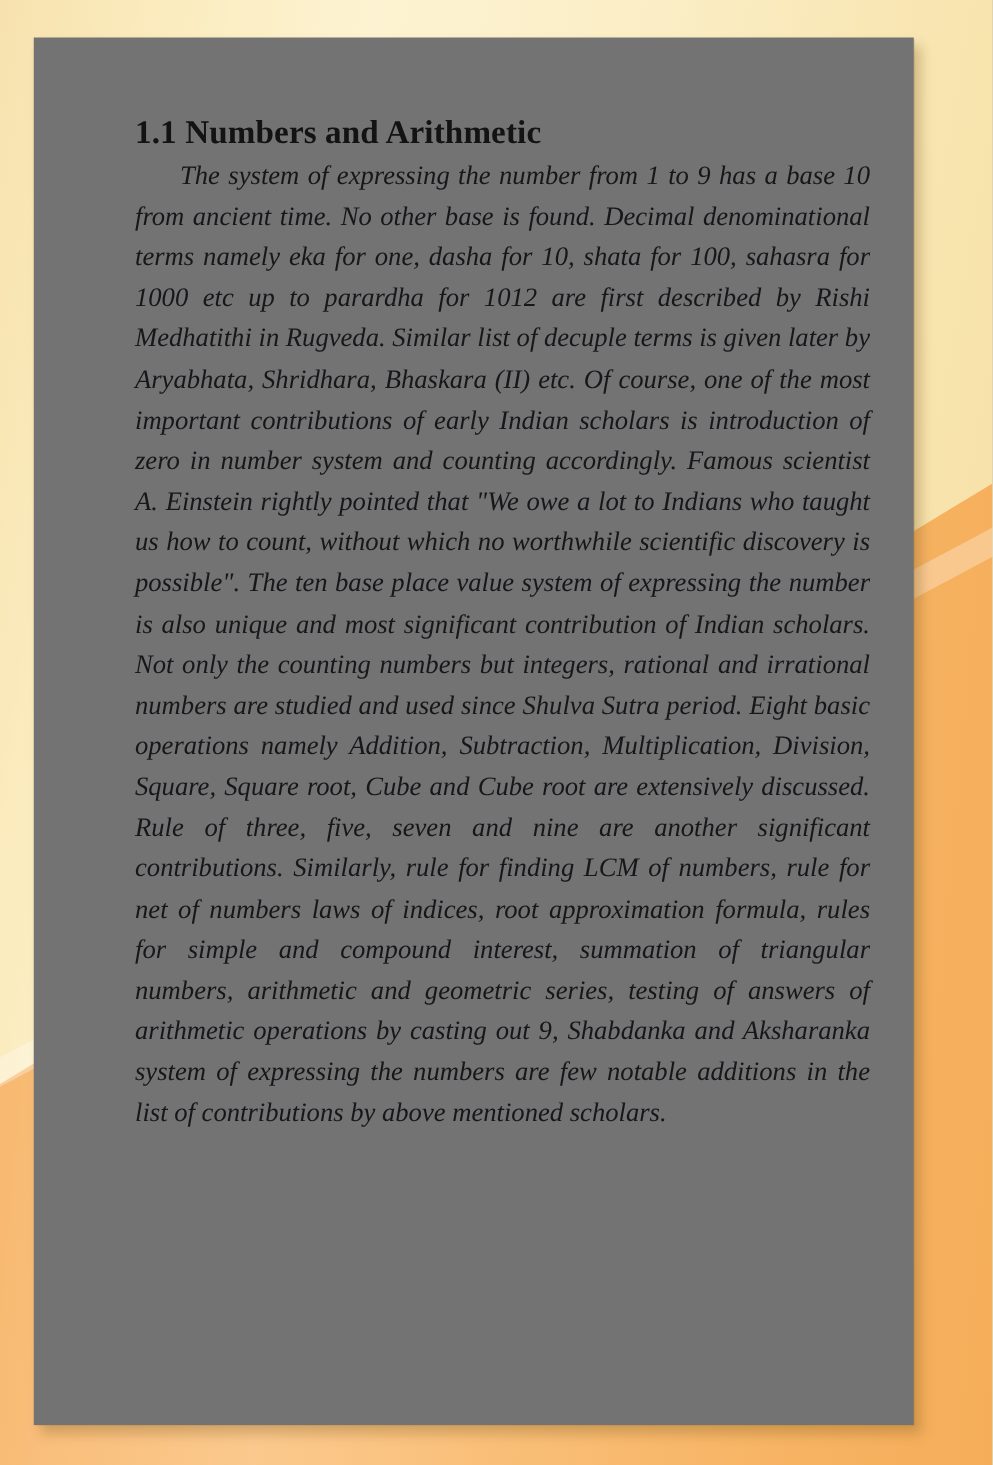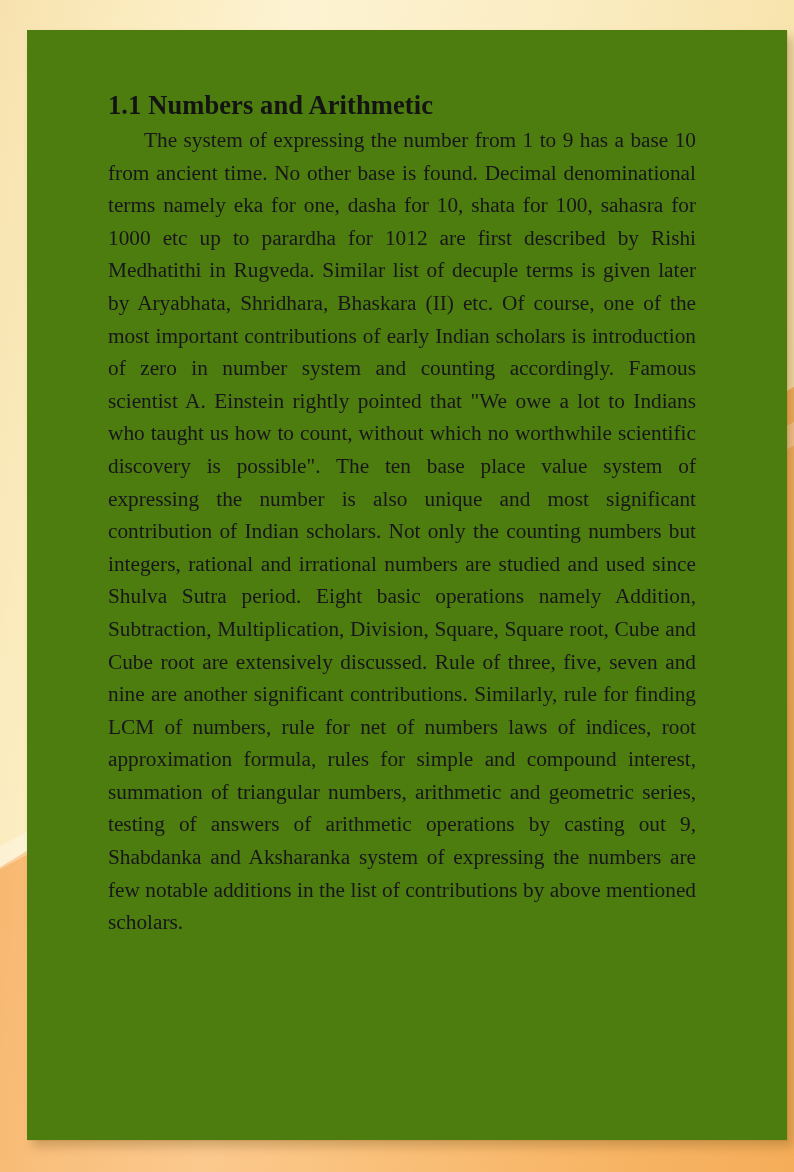--- a/index.html
+++ b/index.html
@@ -71,23 +71,23 @@
     -webkit-clip-path: polygon(0% 74%, 100% 33%, 100% 35%, 0% 76%);
     clip-path: polygon(0% 74%, 100% 33%, 100% 35%, 0% 76%);
     background: rgba(255, 255, 255, 0.30);
   }
 
   
   .sheet {
     position: absolute;
     left: 27px;
     top: 30px;
-    width: 760px;
+    width: 704px;
     height: 1110px;
-    background: #4d7c0f;
+    background: #737373;
     box-shadow: 6px 7px 9px rgba(120, 85, 30, 0.30),
                 1px 1px 0 rgba(160, 120, 50, 0.18);
   }
 
   
   .content {
     position: absolute;
     left: 81px;   
     top: 58px;
     width: 588px; 
@@ -106,20 +106,21 @@
   .body-paragraph {
     margin: 0;
     font-family: "Liberation Serif", "DejaVu Serif", serif;
     font-size: 21.3px;
     line-height: 32.6px;
     color: #17161a;
     text-align: justify;
     text-justify: inter-word;
     text-indent: 36px;
     hyphens: none;
+    font-style: italic;
     -webkit-hyphens: none;
   }
 </style>
 </head>
 <body>
 
 <div class="page-backdrop">
   <div class="backdrop-light"></div>
   <div class="backdrop-orange"></div>
   <div class="backdrop-seam"></div>

